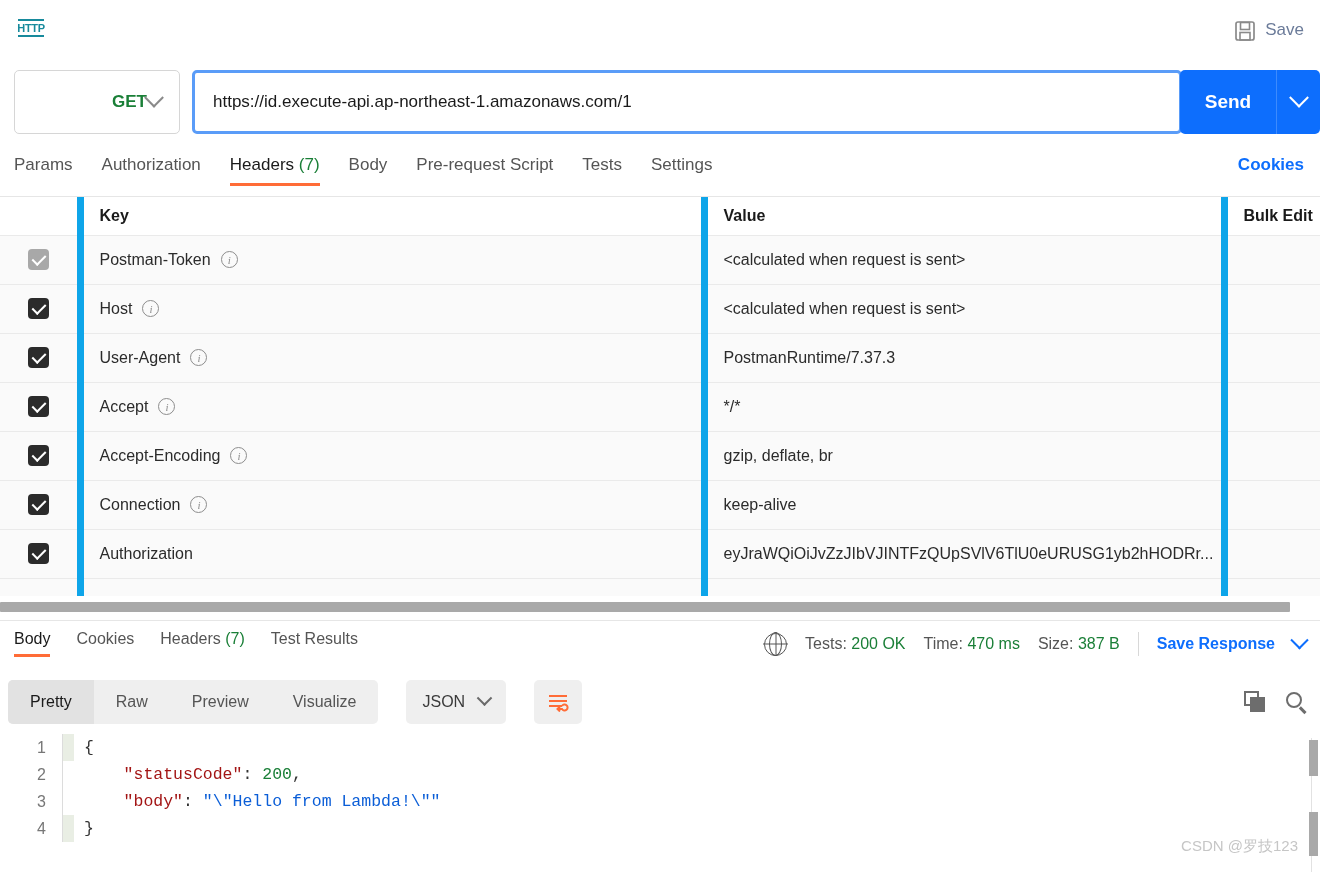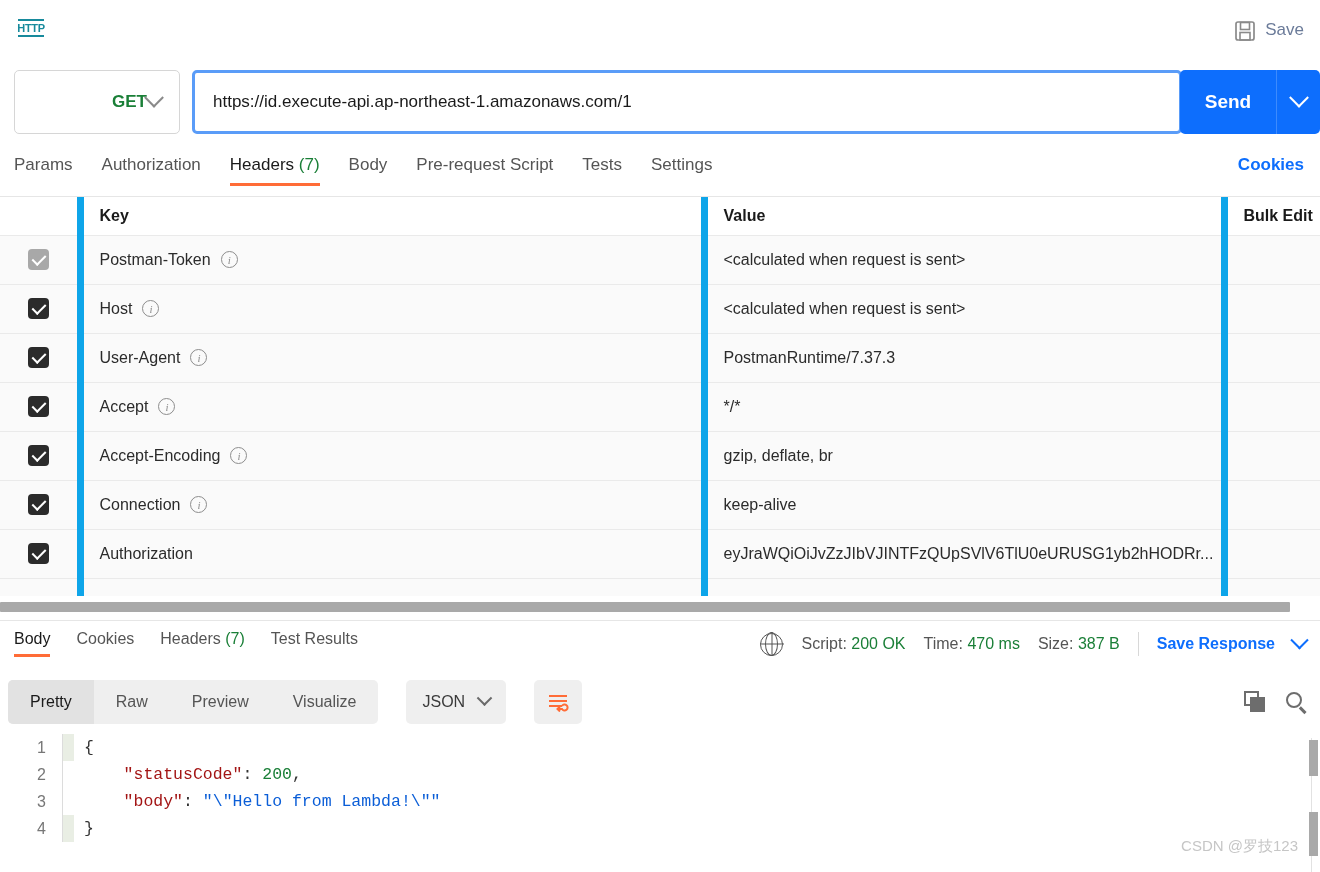--- a/index.html
+++ b/index.html
@@ -461,21 +461,21 @@
     </div>
     <div class="resp-tab">
       <span>Test Results</span>
     </div>
 
     <div class="meta">
       <span class="globe">
           <span class="ell"></span>
         </span>
       <span>
-        <span>Script:</span>
+        <span>Tests:</span>
         <span class="val">200 OK</span>
       </span>
       <span>
         <span>Time:</span>
         <span class="val">470 ms</span>
       </span>
       <span>
         <span>Size:</span>
         <span class="val">387 B</span>
       </span>

